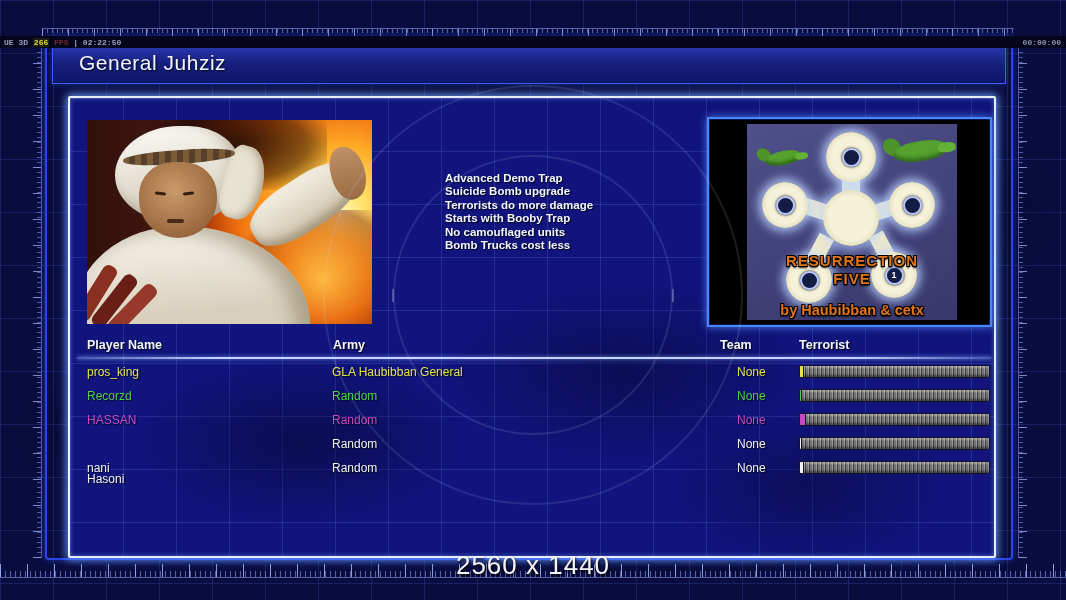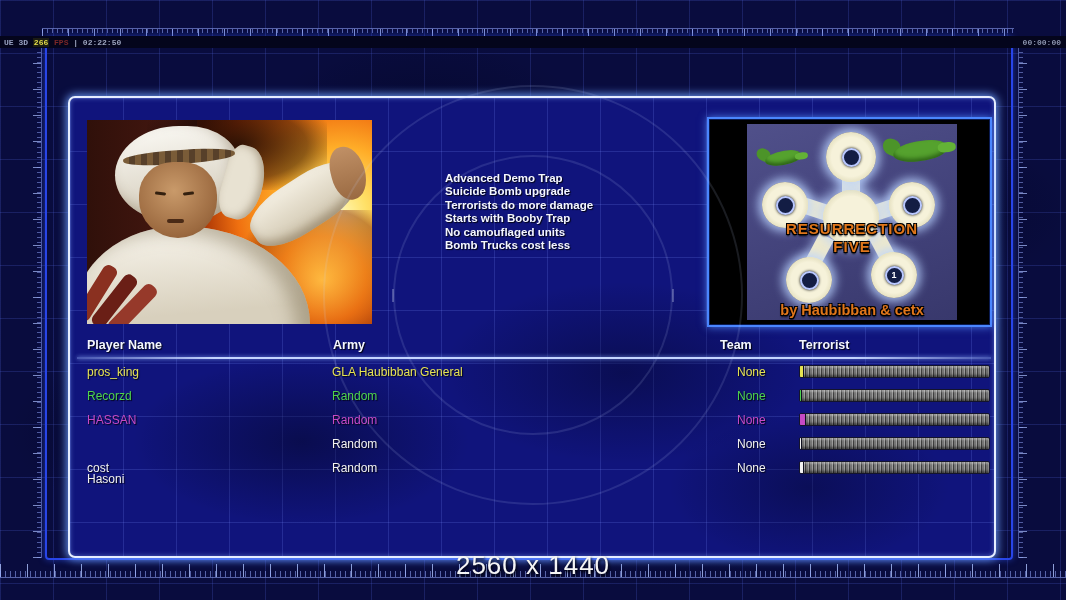--- a/index.html
+++ b/index.html
@@ -65,21 +65,21 @@
     border:2px solid #2845e8; border-radius:4px; box-shadow:0 0 6px rgba(50,90,255,.5); z-index:3; }
   #title-bar { position:absolute; left:52px; top:42px; width:954px; height:42px;
     background:linear-gradient(#2b3cb8 0%, #16207e 50%, #0e1668 100%);
     border:1px solid #3c5cff; box-shadow:inset 0 1px 0 rgba(120,150,255,.5), 0 0 6px rgba(60,100,255,.45);
     z-index:4; }
   #page-title { position:absolute; left:26px; top:8px; font-size:21px; color:#f2f4ff;
     text-shadow:1px 1px 2px rgba(0,0,0,.8); letter-spacing:.5px; }
 
   
   #content-panel { position:absolute; left:68px; top:96px; width:928px; height:462px; z-index:5;
-    border:2px solid #e6eeff; border-radius:7px;
+    border:2px solid #e6eeff; border-radius:2px;
     box-shadow:0 0 9px 2px rgba(110,160,255,.85), inset 0 0 5px rgba(140,180,255,.5);
     background-color:#10147c;
     background-image:
       radial-gradient(ellipse 240px 120px at 25% 75%, rgba(3,5,34,.5), transparent 70%),
       radial-gradient(ellipse 260px 130px at 60% 60%, rgba(3,5,34,.45), transparent 70%),
       radial-gradient(ellipse 200px 110px at 80% 85%, rgba(3,5,34,.4), transparent 70%),
       linear-gradient(rgba(120,142,255,.2) 1px, transparent 1px),
       linear-gradient(90deg, rgba(120,142,255,.2) 1px, transparent 1px);
     background-size:auto,auto,auto,53px 53px,53px 53px; }
 
@@ -148,21 +148,21 @@
   .croc-snout { position:absolute; background:#63b236; border-radius:40%; }
   .croc-tail { position:absolute; background:#4c9429; border-radius:50% 50% 0 60%; }
   #croc-left { left:18px; top:22px; width:36px; height:24px; transform:rotate(-8deg); }
   #croc-left .croc-snout { right:-7px; top:38%; width:13px; height:7px; }
   #croc-left .croc-tail { left:-8px; top:0; width:14px; height:12px; transform:rotate(30deg); }
   #croc-right { left:146px; top:10px; width:54px; height:34px; transform:rotate(-6deg); }
   #croc-right .croc-snout { right:-9px; top:32%; width:18px; height:10px; }
   #croc-right .croc-tail { left:-10px; top:2px; width:18px; height:16px; transform:rotate(28deg); }
   .map-title { position:absolute; width:100%; text-align:center; font-weight:bold; color:#e0761a;
     font-family:"Liberation Sans",sans-serif;
-    text-shadow:-1px -1px 0 #000, 1px -1px 0 #000, -1px 1px 0 #000, 1px 1px 0 #000, 0 2px 2px #000; }
+    text-shadow:-1px -1px 0 #000, 1px -1px 0 #000, -1px 1px 0 #000, 1px 1px 0 #000, 0 2px 2px #000;margin-top:32px; }
   #map-title-1 { top:96px; font-size:15px; letter-spacing:1px; }
   #map-title-2 { top:114px; font-size:15px; letter-spacing:1px; }
   #map-credit { bottom:2px; font-size:14.5px; }
 
   
   #tbl-header { position:absolute; left:0; top:240px; width:928px; height:18px;
     font-size:12.5px; font-weight:bold; color:#f4f6ff; text-shadow:1px 1px 1px rgba(0,0,0,.9); }
   .th { position:absolute; top:0; }
   #th-player { left:17px; } #th-army { left:263px; } #th-team { left:650px; } #th-progress { left:729px; }
   #tbl-sep { position:absolute; left:7px; top:259px; width:914px; height:2px;
@@ -197,20 +197,23 @@
     </div>
     <div id="rec-right">00:00:00</div>
   </div>
 
   <div id="ruler-top" class="ruler"></div>
   <div id="ruler-left" class="ruler"></div>
   <div id="ruler-right" class="ruler"></div>
   <div id="ruler-bottom" class="ruler"></div>
 
   <div id="outer-frame"></div>
+  <div id="title-bar">
+    <div id="page-title">General Juhziz</div>
+  </div>
 
   <div id="content-panel">
 
     <div id="portrait">
       <div id="p-maroon" class="p-piece"></div>
       <div id="p-fire" class="p-piece"></div>
       <div id="p-fire2" class="p-piece"></div>
       <div id="p-smoke" class="p-piece"></div>
       <div id="p-sleeve" class="p-piece"></div>
       <div id="p-hand" class="p-piece"></div>
@@ -310,21 +313,21 @@
       </div>
       <div class="row">
         <span class="cell c-player" style="color: rgb(242, 242, 242); margin-top: 35px;">Hasoni</span>
         <span class="cell c-army" style="color: rgb(242, 242, 242);">Random</span>
         <span class="cell c-team" style="color: rgb(242, 242, 242);">None</span>
         <div class="bar">
           <div class="bar-fill" style="width: 1%; background-color: rgb(242, 242, 242);"></div>
         </div>
       </div>
       <div class="row">
-        <span class="cell c-player" style="color: rgb(242, 242, 242);">cost</span>
+        <span class="cell c-player" style="color: rgb(242, 242, 242);">nani</span>
         <span class="cell c-army" style="color: rgb(242, 242, 242);">Random</span>
         <span class="cell c-team" style="color: rgb(242, 242, 242);">None</span>
         <div class="bar">
           <div class="bar-fill" style="width: 2%; background-color: rgb(242, 242, 242);"></div>
         </div>
       </div>
     </div>
   </div>
 
   <div id="xh-outer" class="xh-circle"></div>

